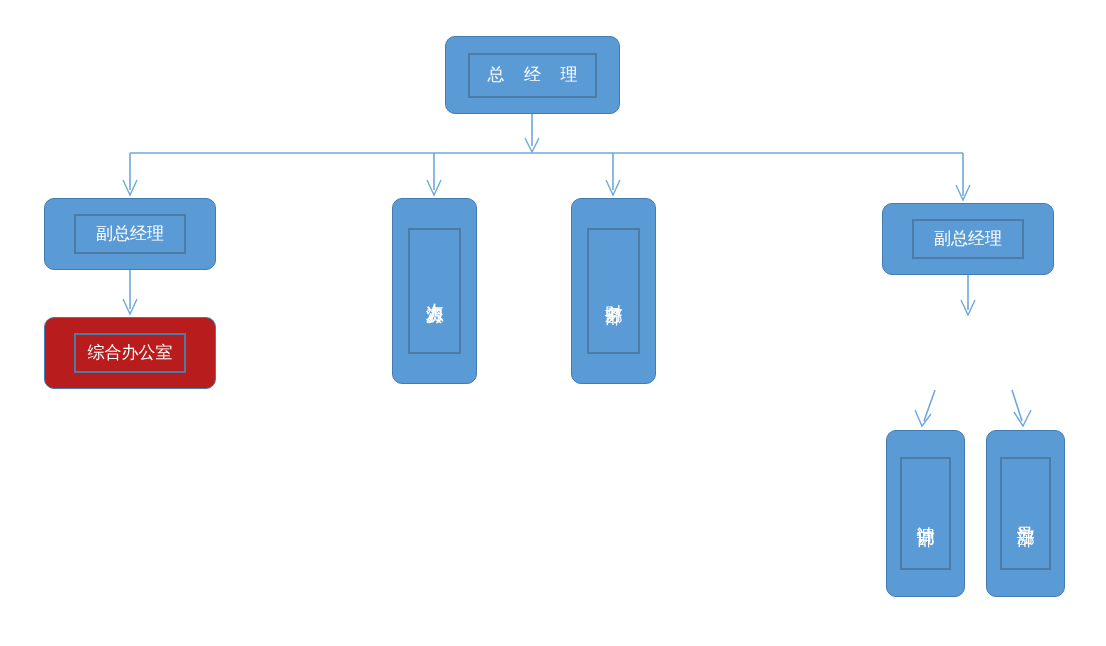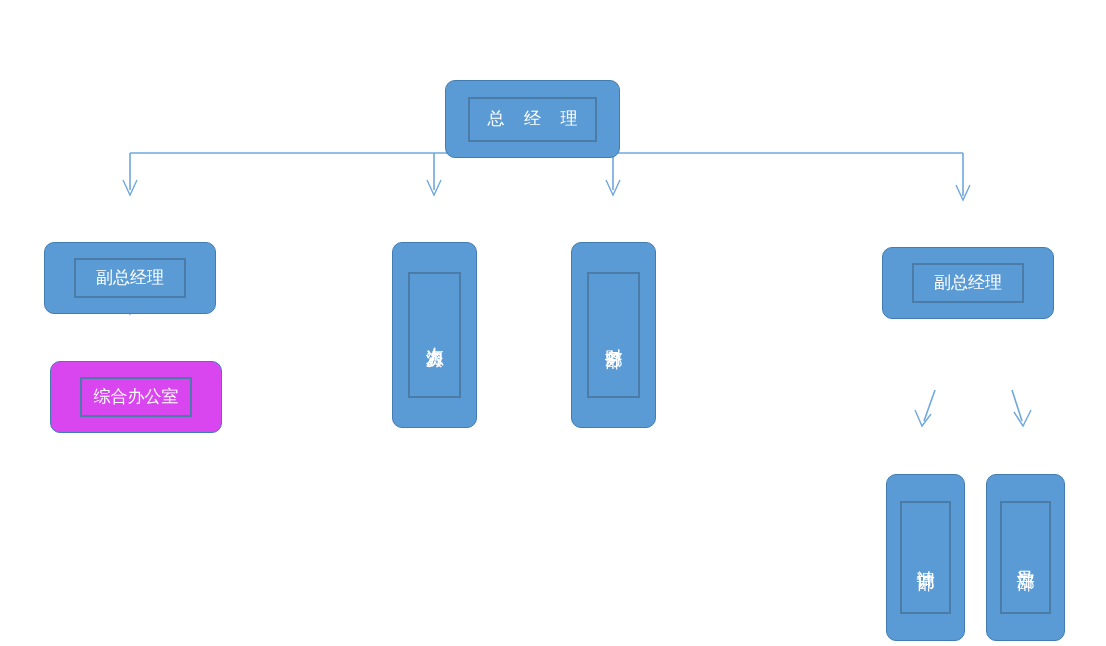--- a/index.html
+++ b/index.html
@@ -28,21 +28,20 @@
   }
   .node {
     position: absolute;
     box-sizing: border-box;
     background: #5B9BD5;
     border: 1px solid #437CB0;
     border-radius: 10px;
     display: flex;
     align-items: center;
     justify-content: center;
-    margin-top: 44px;
   }
   .node-inner {
     box-sizing: border-box;
     border: 2px solid #4B7CA8;
     display: flex;
     align-items: center;
     justify-content: center;
     color: #ffffff;
     line-height: 1.15;
     text-align: center;
@@ -120,21 +119,21 @@
   </svg>
 
   <div class="node h-node spaced" style="left: 445px; top: 36px; width: 175px; height: 78px; background: rgb(91, 155, 213); border-color: rgb(67, 124, 176);">
     <div class="node-inner" style="width: 129px; height: 45px; border-color: rgb(75, 124, 168); color: rgb(255, 255, 255);">总 经 理</div>
   </div>
 
   <div class="node h-node" style="left: 44px; top: 198px; width: 172px; height: 72px; background: rgb(91, 155, 213); border-color: rgb(67, 124, 176);">
     <div class="node-inner" style="width: 112px; height: 40px; border-color: rgb(75, 124, 168); color: rgb(255, 255, 255);">副总经理</div>
   </div>
 
-  <div class="node h-node" style="left: 50px; top: 317px; width: 172px; height: 72px; background: #d946ef; border-color: rgb(67, 124, 176);">
+  <div class="node h-node" style="left: 44px; top: 317px; width: 172px; height: 72px; background: #b91c1c; border-color: rgb(67, 124, 176);">
     <div class="node-inner" style="width: 112px; height: 40px; border-color: rgb(75, 124, 168); color: rgb(255, 255, 255);">综合办公室</div>
   </div>
 
   <div class="node v-node" style="left: 392px; top: 198px; width: 85px; height: 186px; background: rgb(91, 155, 213); border-color: rgb(67, 124, 176);">
     <div class="node-inner" style="width: 53px; height: 126px; border-color: rgb(75, 124, 168); color: rgb(255, 255, 255);">人力资源</div>
   </div>
 
   <div class="node v-node" style="left: 571px; top: 198px; width: 85px; height: 186px; background: rgb(91, 155, 213); border-color: rgb(67, 124, 176);">
     <div class="node-inner" style="width: 53px; height: 126px; border-color: rgb(75, 124, 168); color: rgb(255, 255, 255);">财务部</div>
   </div>

